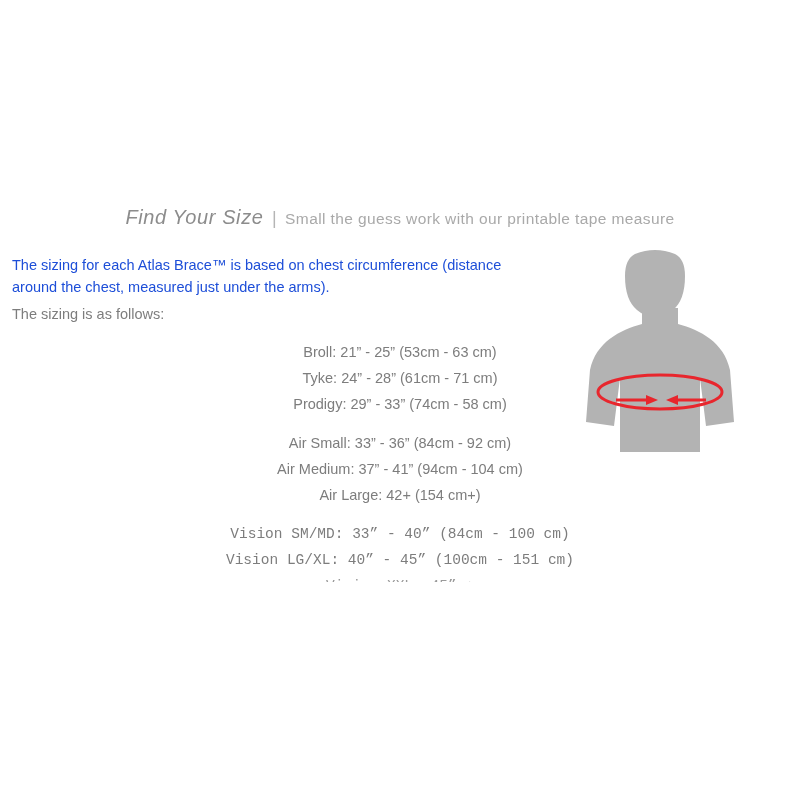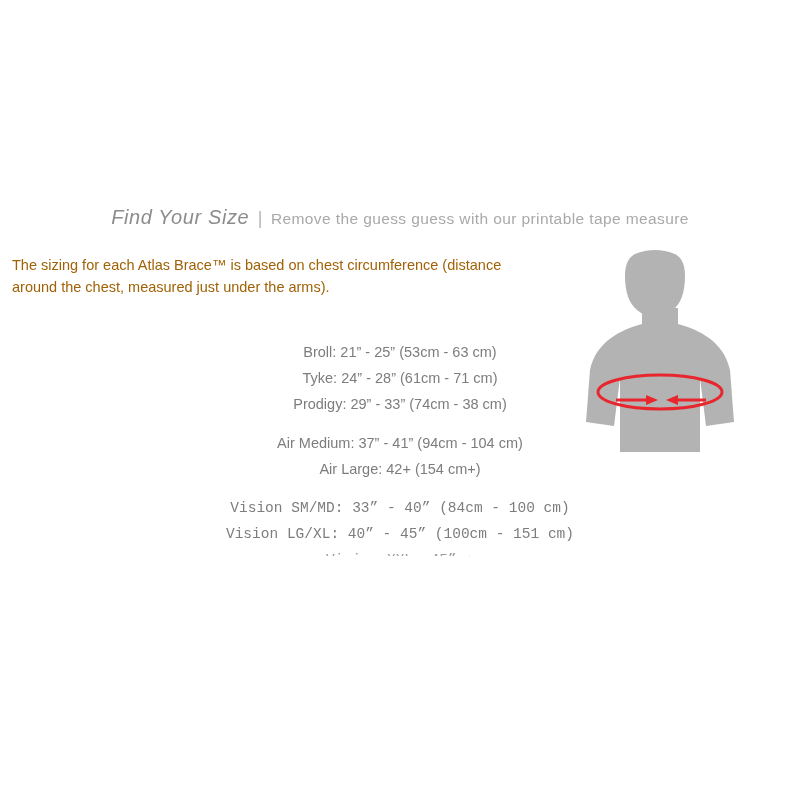--- a/index.html
+++ b/index.html
@@ -51,21 +51,21 @@
   }
 
   
   .intro {
     position: absolute;
     left: 12px;
     top: 254px;
     width: 500px;
     font-size: 14.5px;
     line-height: 22px;
-    color: #a16207;
+    color: #1d4ed8;
   }
   .intro-line2 {
     position: absolute;
     left: 12px;
     top: 303px;
     font-size: 14.5px;
     line-height: 22px;
     color: #7d7d7d;
   }
 
@@ -109,34 +109,36 @@
   }
 </style>
 </head>
 <body>
 
 <div class="page">
 
   <div class="heading">
     <span class="heading-title">Find Your Size</span>
     <span class="heading-sep">|</span>
-    <span class="heading-sub">Remove the guess guess with our printable tape measure</span>
+    <span class="heading-sub">Small the guess work with our printable tape measure</span>
   </div>
 
   <div class="intro">The sizing for each Atlas Brace™ is based on chest circumference (distance around the chest, measured just under the arms).</div>
+  <div class="intro-line2">The sizing is as follows:</div>
 
   <div class="size-list">
 
     <div class="size-group">
       <div class="size-item">Broll: 21” - 25” (53cm - 63 cm)</div>
       <div class="size-item">Tyke: 24” - 28” (61cm - 71 cm)</div>
-      <div class="size-item">Prodigy: 29” - 33” (74cm - 38 cm)</div>
+      <div class="size-item">Prodigy: 29” - 33” (74cm - 58 cm)</div>
     </div>
 
     <div class="size-group">
+      <div class="size-item">Air Small: 33” - 36” (84cm - 92 cm)</div>
       <div class="size-item">Air Medium: 37” - 41” (94cm - 104 cm)</div>
       <div class="size-item">Air Large: 42+ (154 cm+)</div>
     </div>
 
     <div class="size-group">
       <div class="size-item">Vision SM/MD: 33” - 40” (84cm - 100 cm)</div>
       <div class="size-item">Vision LG/XL: 40” - 45” (100cm - 151 cm)</div>
       <div class="size-item clipped-row">Vision XXL: 45” +</div>
     </div>
 

